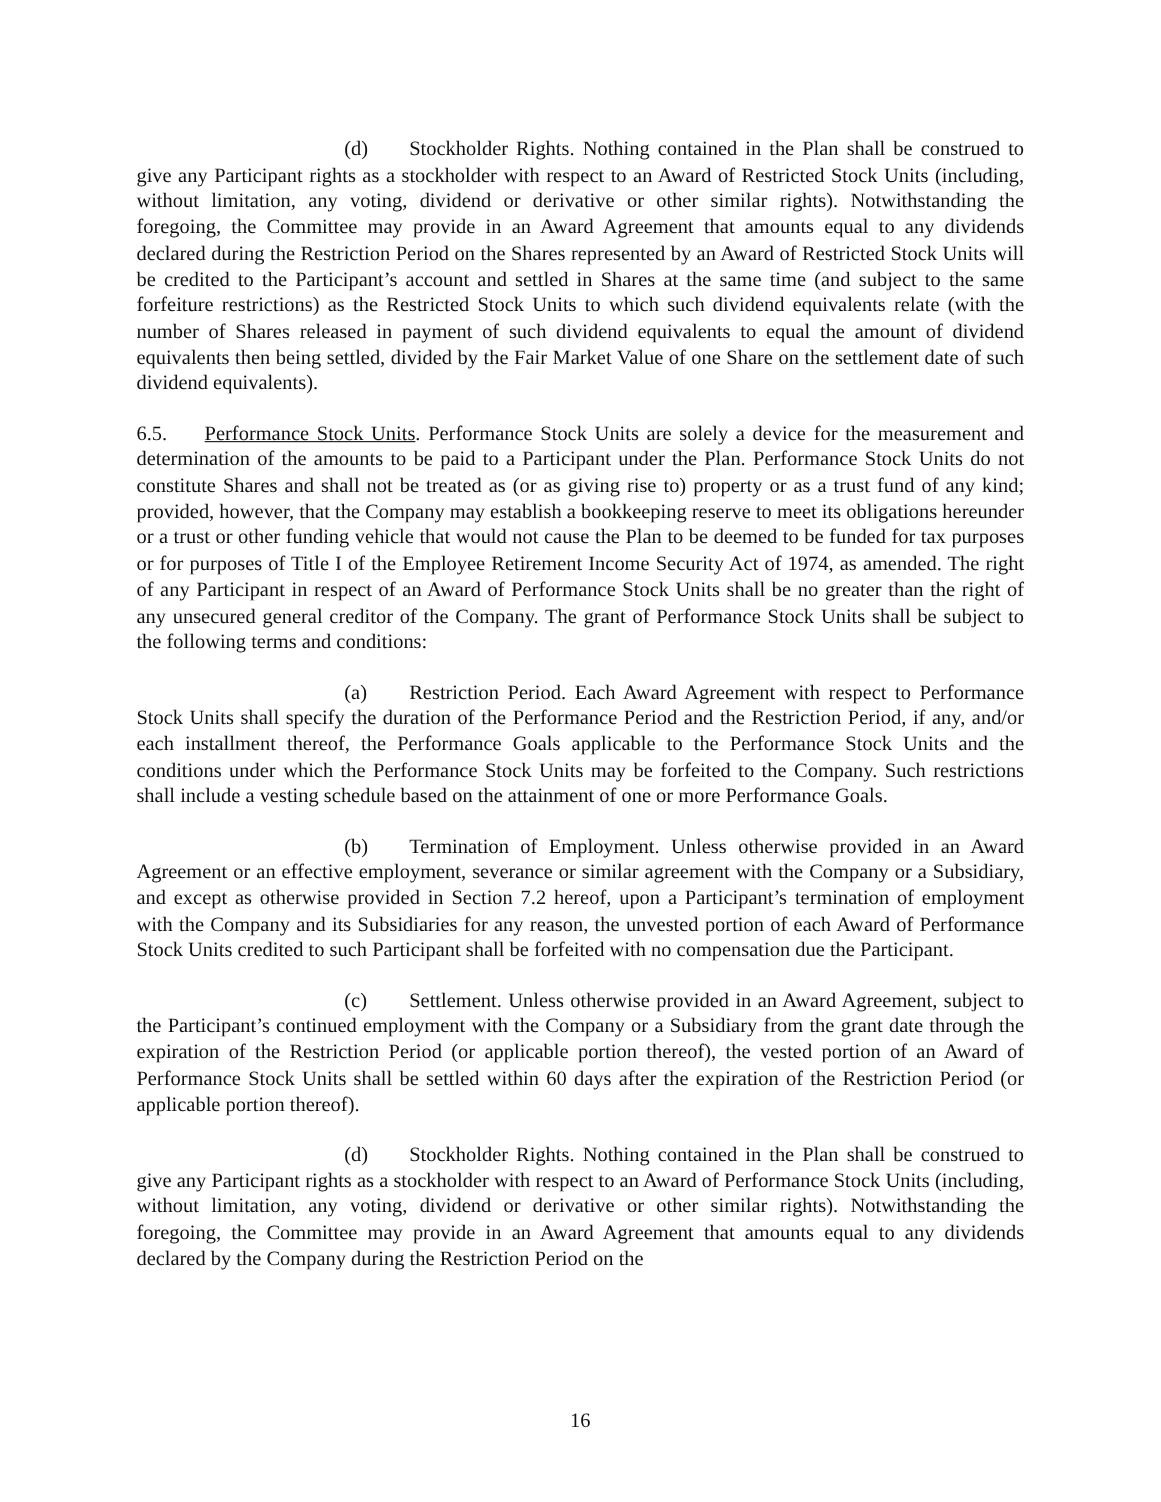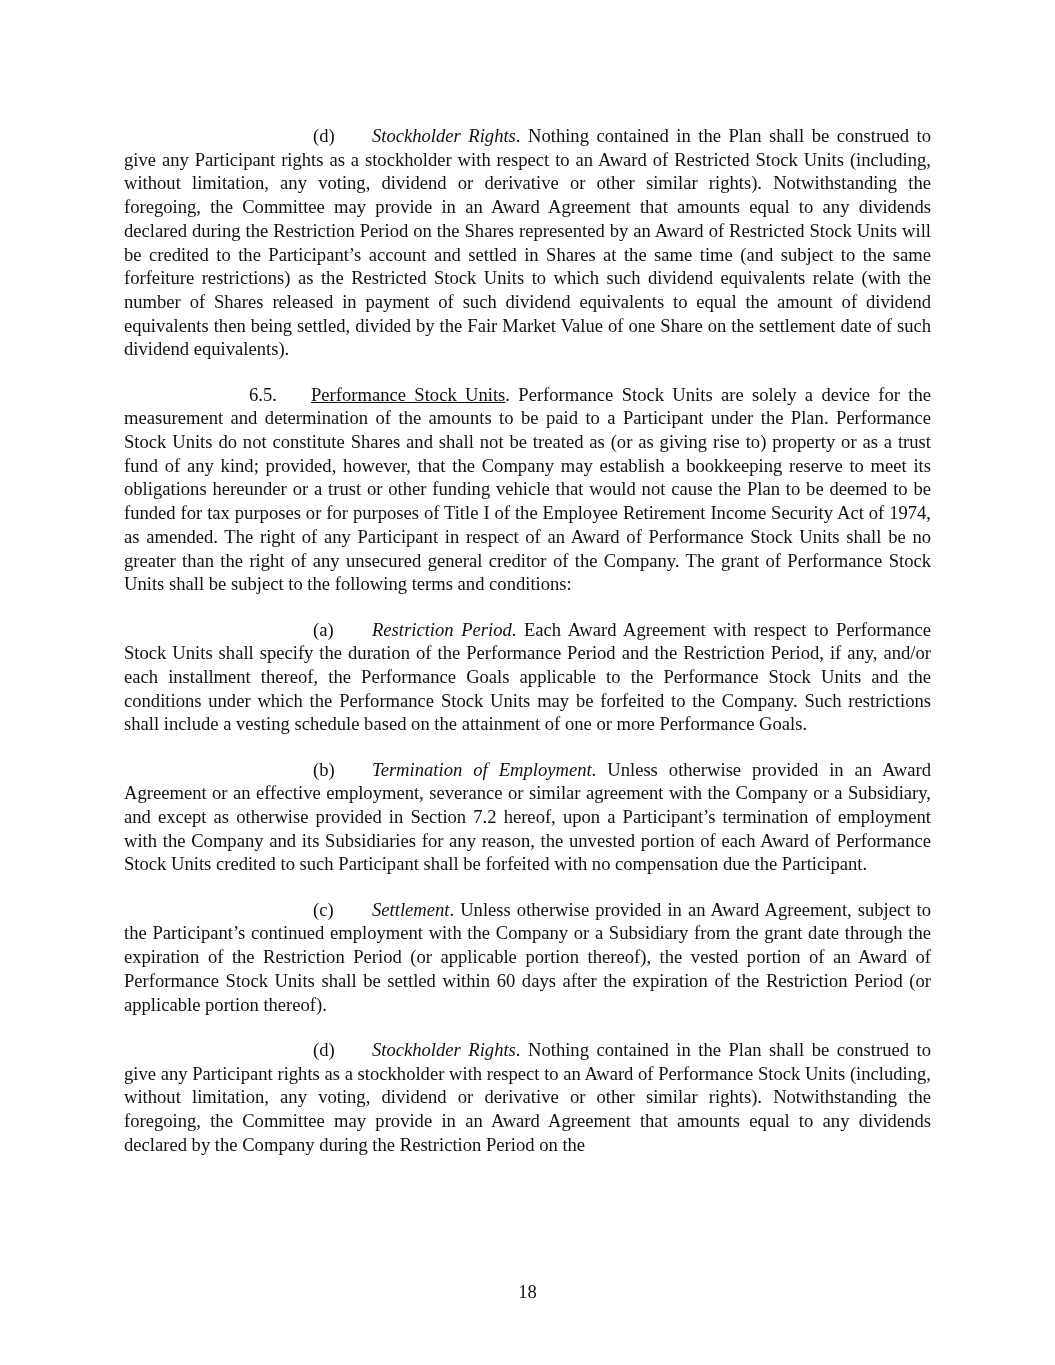--- a/index.html
+++ b/index.html
@@ -5,22 +5,22 @@
   html, body { margin: 0; padding: 0; background: #ffffff; }
   body { width: 1055px; height: 1365px; position: relative; overflow: hidden; }
   .page {
     position: absolute; left: 124px; top: 124px; width: 807px;
     font-family: "Liberation Serif", "DejaVu Serif", serif;
     font-size: 18.6px; line-height: 23.7px; color: #111111;
     text-align: justify;
   }
   .para { margin: 0 0 21.6px 0; }
   .sub-num { display: inline-block; width: 59px; margin-left: 189px; }
-  .sec-num { display: inline-block; width: 62px; margin-left: 125px; }
-  .it { font-style: italic; }
+  .sec-num { display: inline-block; width: 62px; }
+  .it { }
   .ul { text-decoration: underline; font-family: Liberation Serif, serif; }
   .pagenum {
     position: absolute; left: 0; width: 1055px; top: 1281px; text-align: center;
     font-family: "Liberation Serif", "DejaVu Serif", serif; font-size: 18.6px; color: #111111;
   }
 </style>
 </head>
 <body>
 
 <div class="page">
@@ -32,13 +32,13 @@
   <p class="para"><span class="sub-num">(a)</span><span class="it">Restriction Period</span><span>.  Each Award Agreement with respect to Performance Stock Units shall specify the duration of the Performance Period and the Restriction Period, if any, and/or each installment thereof, the Performance Goals applicable to the Performance Stock Units and the conditions under which the Performance Stock Units may be forfeited to the Company.  Such restrictions shall include a vesting schedule based on the attainment of one or more Performance Goals.</span></p>
 
   <p class="para"><span class="sub-num">(b)</span><span class="it">Termination of Employment</span><span>.  Unless otherwise provided in an Award Agreement or an effective employment, severance or similar agreement with the Company or a Subsidiary, and except as otherwise provided in Section 7.2 hereof, upon a Participant’s termination of employment with the Company and its Subsidiaries for any reason, the unvested portion of each Award of Performance Stock Units credited to such Participant shall be forfeited with no compensation due the Participant.</span></p>
 
   <p class="para"><span class="sub-num">(c)</span><span class="it">Settlement</span><span>.  Unless otherwise provided in an Award Agreement, subject to the Participant’s continued employment with the Company or a Subsidiary from the grant date through the expiration of the Restriction Period (or applicable portion thereof), the vested portion of an Award of Performance Stock Units shall be settled within 60 days after the expiration of the Restriction Period (or applicable portion thereof).</span></p>
 
   <p class="para"><span class="sub-num">(d)</span><span class="it">Stockholder Rights</span><span>.  Nothing contained in the Plan shall be construed to give any Participant rights as a stockholder with respect to an Award of Performance Stock Units (including, without limitation, any voting, dividend or derivative or other similar rights).  Notwithstanding the foregoing, the Committee may provide in an Award Agreement that amounts equal to any dividends declared by the Company during the Restriction Period on the</span></p>
 
 </div>
 
-<div class="pagenum">18</div>
+<div class="pagenum">16</div>
 
 </body></html>

